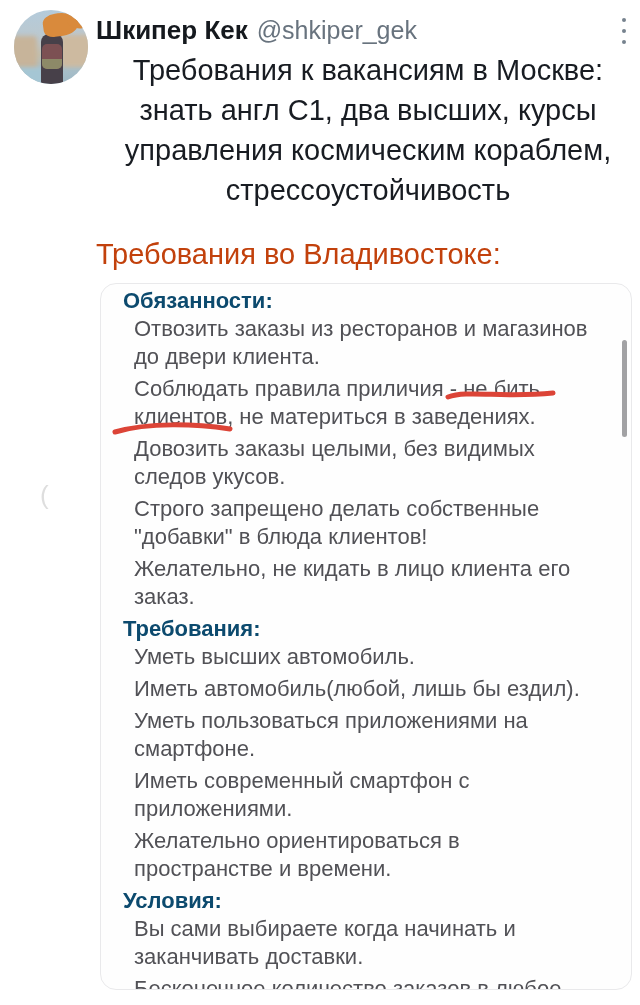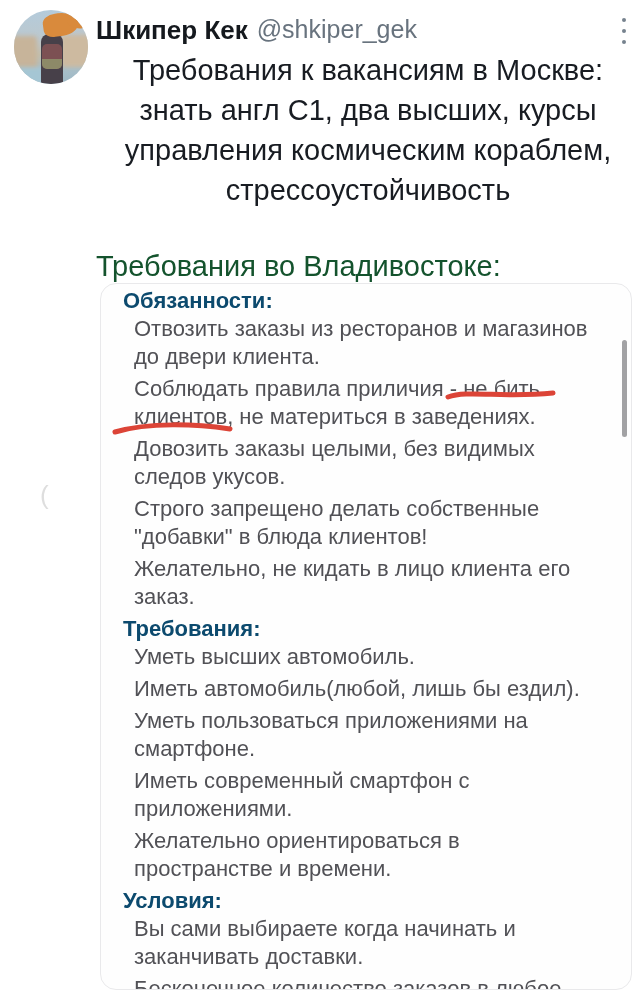--- a/index.html
+++ b/index.html
@@ -21,31 +21,31 @@
   .avatar .bldg-l { position:absolute; left:-5px; top:26px; width:28px; height:36px; background:#c7b49a; filter:blur(2px); border-radius:4px; }
   .avatar .bldg-r { position:absolute; left:47px; top:25px; width:32px; height:32px; background:#cdbaa0; filter:blur(2px); border-radius:4px; }
   .avatar .water { position:absolute; left:-2px; top:57px; width:34px; height:18px; background:#a5c6d4; filter:blur(2px); }
   .avatar .body { position:absolute; left:27px; top:24px; width:22px; height:50px; background:#474049; border-radius:8px 8px 2px 2px; }
   .avatar .pack { position:absolute; left:28px; top:34px; width:20px; height:25px; background:#7c5053; border-radius:5px; overflow:hidden; }
   .avatar .pack i { position:absolute; left:0; bottom:0; width:100%; height:10px; background:#8d8a68; display:block; }
   .avatar .hair { position:absolute; left:29px; top:3px; width:35px; height:23px; background:#d98a3c; border-radius:50% 70% 60% 40%; transform:rotate(-8deg); }
   .avatar .strand { position:absolute; left:53px; top:9px; width:19px; height:9px; background:#d98a3c; border-radius:50%; transform:rotate(14deg); }
 
   
-  .header { position:absolute; left:96px; top:15px; display:flex; align-items:flex-start; gap:9px; white-space:nowrap; }
+  .header { position:absolute; left:96px; top:15px; display:flex; align-items:center; gap:9px; white-space:nowrap; }
   .name { font-size:26px; font-weight:700; color:#15191e; }
   .handle { font-size:25px; font-weight:400; color:#68737e; }
 
   .menu { position:absolute; left:620px; top:16px; display:flex; flex-direction:column; gap:7px; padding:2px; cursor:pointer; }
   .menu .dot { width:4px; height:4px; border-radius:50%; background:#76828e; }
 
   
   .tweet-body { position:absolute; left:96px; top:50px; width:544px; }
   .tweet-line { font-size:29px; line-height:40px; color:#181c22; white-space:nowrap;text-align:center; }
-  .tweet-p2 { margin-top:36px; font-size:29px; line-height:40px; color:#14532d; white-space:nowrap; }
+  .tweet-p2 { margin-top:24px; font-size:29px; line-height:40px; color:#c2410c; white-space:nowrap; }
 
   
   .card {
     position:absolute; left:100px; top:283px; width:532px; height:707px;
     background:#fefefe; border:1px solid #e9e9eb; border-radius:16px;
     overflow:hidden; padding:3px 18px 0 22px;
   }
   .sec-title { font-size:22px; line-height:28px; font-weight:700; color:#0c4a6e; }
   .item { padding-left:11px; margin-bottom:4px; }
   .ln { font-size:22px; line-height:28px; color:#515156; white-space:nowrap; }

